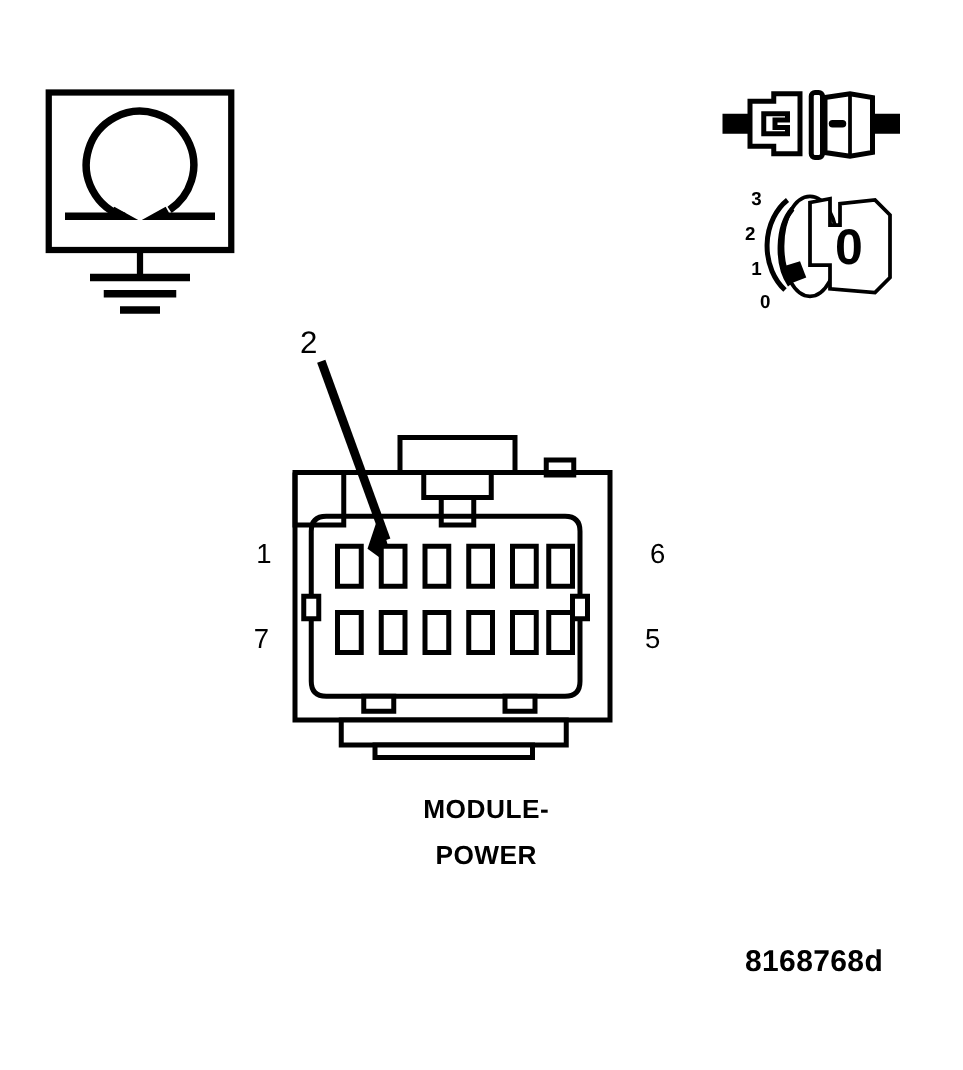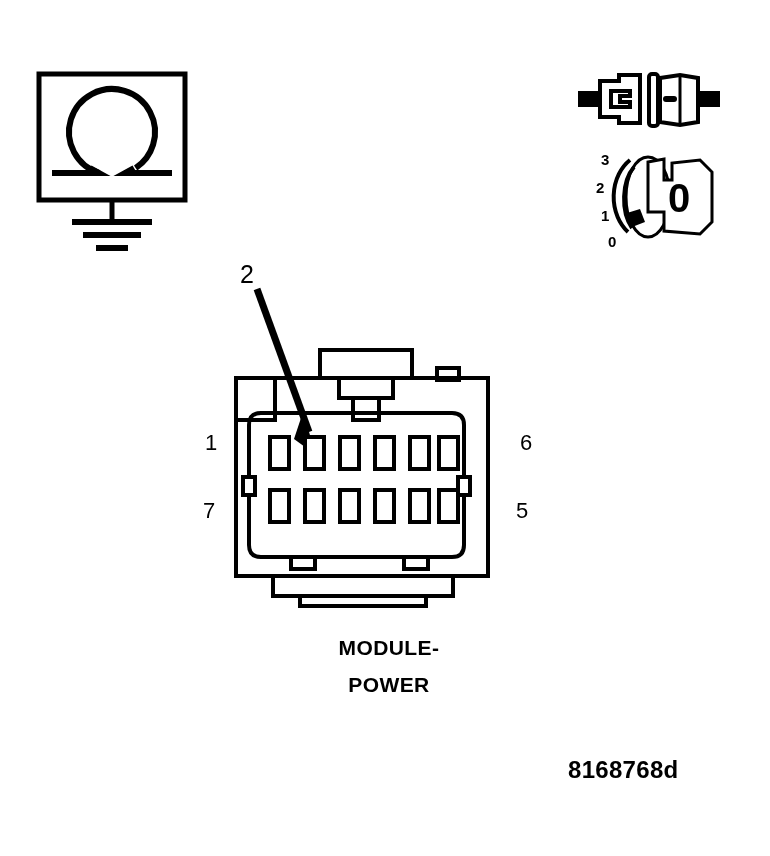--- a/index.html
+++ b/index.html
@@ -214,15 +214,15 @@
   <div class="lbl key-pos" style="left:601px; top:152px;">3</div>
   <div class="lbl key-pos" style="left:596px; top:180px;">2</div>
   <div class="lbl key-pos" style="left:601px; top:208px;">1</div>
   <div class="lbl key-pos" style="left:608px; top:234px;">0</div>
 
   <div class="lbl key-glyph" style="left:668px; top:178px;">0</div>
 
   <div class="caption" style="top:636px;">MODULE-</div>
   <div class="caption" style="top:673px;">POWER</div>
 
-  <div class="figure-id" style="left:568px; top:756px;">8168768d</div>
+  <div class="figure-id" style="left:596px; top:756px;">8168768d</div>
 
 </div>
 
 </body></html>

